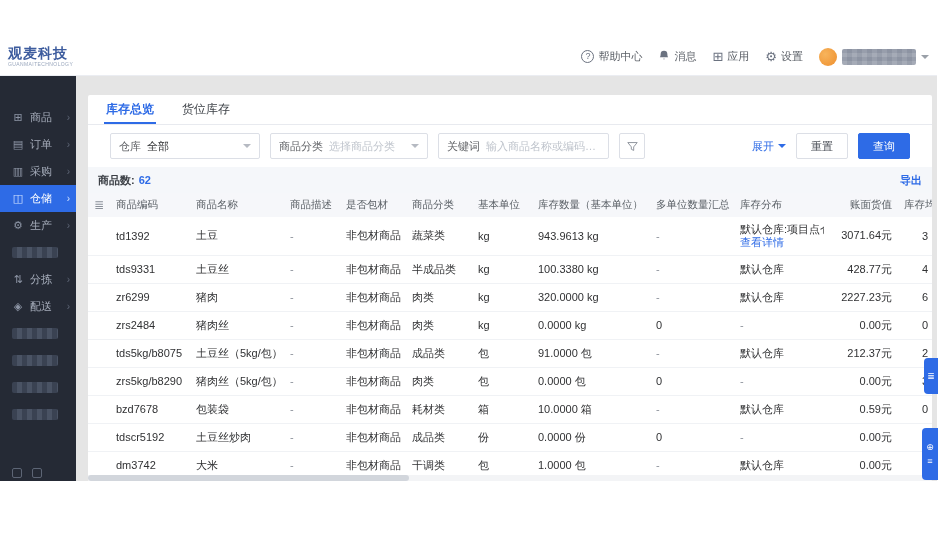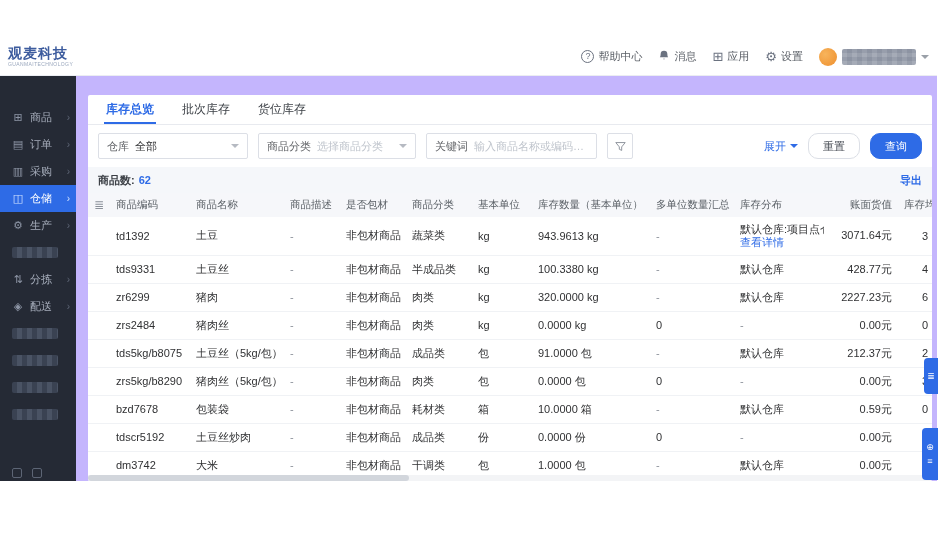--- a/index.html
+++ b/index.html
@@ -1,18 +1,18 @@
 <!DOCTYPE html>
 <html><head>
 <meta charset="utf-8">
 <style>
   * { margin:0; padding:0; box-sizing:border-box; }
   body { background:#fff; font-family:"Liberation Sans","DejaVu Sans",sans-serif; }
   .canvas { position:relative; width:940px; height:539px; background:#fff; overflow:hidden; }
-  .app { position:absolute; left:0; top:38px; width:937px; height:443px; background:#c4b5fd; display:flex; flex-direction:column; }
+  .app { position:absolute; left:0; top:38px; width:937px; height:443px; background:#e5e5e5; display:flex; flex-direction:column; }
 
   
   .topbar { flex:0 0 38px; background:#fff; border-bottom:1px solid #ebedf2; display:flex; align-items:center; }
   .logo { width:86px; padding-left:8px; cursor:pointer; }
   .logo-title { font-size:14px; font-weight:bold; color:#3d5c9e; letter-spacing:1px; line-height:15px; white-space:nowrap; }
   .logo-sub { font-size:5px; color:#9aa7bd; letter-spacing:.4px; white-space:nowrap; }
   .breadcrumb { font-size:11px; color:#9aa0a8; margin-left:8px; white-space:nowrap; }
   .breadcrumb .sep { margin:0 5px; color:#c4c8ce; }
   .breadcrumb .crumb.last { color:#4a4f57; }
   .top-actions { margin-left:auto; display:flex; align-items:center; gap:16px; padding-right:8px; font-size:11px; color:#5a5f66; }
@@ -44,32 +44,32 @@
   .main { flex:1; min-width:0; padding:19px 5px 0 12px; }
   .card { background:#fff; height:386px; border-radius:2px; position:relative; overflow:hidden; display:flex; flex-direction:column; }
 
   
   .tabs { display:flex; border-bottom:1px solid #e8eaef; padding:0 4px; flex:0 0 30px; }
   .tab { padding:0 14px; line-height:29px; font-size:12px; color:#3c4046; cursor:pointer; position:relative; white-space:nowrap; }
   .tab.active { color:#2e6be6; font-weight:bold; }
   .tab.active::after { content:""; position:absolute; left:12px; right:12px; bottom:0; height:2px; background:#2e6be6; }
 
   
-  .filters { display:flex; align-items:center; gap:10px; padding:8px 10px; flex:0 0 42px; }
+  .filters { display:flex; align-items:center; gap:10px; padding:8px 22px; flex:0 0 42px; }
   .select { height:26px; border:1px solid #dcdfe6; border-radius:2px; display:flex; align-items:center; gap:6px; padding:0 8px; font-size:11px; background:#fff; cursor:pointer; white-space:nowrap; overflow:hidden; }
   .select .f-label { color:#606266; flex:0 0 auto; }
   .select .f-value { color:#303133; }
   .select .f-ph { color:#bfc4cc; overflow:hidden; text-overflow:ellipsis; }
   .w-select { width:150px; } .c-select { width:158px; } .k-input { width:171px; cursor:text; }
   .tri { margin-left:auto; flex:0 0 auto; width:0; height:0; border-left:4px solid transparent; border-right:4px solid transparent; border-top:4px solid #b6bac2; }
   .funnel { width:26px; height:26px; border:1px solid #dcdfe6; border-radius:2px; display:flex; align-items:center; justify-content:center; background:#fff; cursor:pointer; }
   .spacer { flex:1; }
   .expand { display:flex; align-items:center; gap:4px; color:#2e6be6; font-size:11px; cursor:pointer; white-space:nowrap; }
   .expand .tri { border-top-color:#2e6be6; margin-left:0; }
-  .btn { height:26px; border-radius:10px; font-size:11px; padding:0 14px; border:1px solid #dcdfe6; background:#fff; color:#4a4f57; cursor:pointer; font-family:inherit; white-space:nowrap;text-align:right; }
+  .btn { height:26px; border-radius:2px; font-size:11px; padding:0 14px; border:1px solid #dcdfe6; background:#fff; color:#4a4f57; cursor:pointer; font-family:inherit; white-space:nowrap;text-align:right; }
   .btn.primary { background:#2e6be6; border-color:#2e6be6; color:#fff; }
 
   
   .countbar { display:flex; align-items:center; padding:0 10px; background:#f5f7fa; font-size:11px; color:#3c4046; flex:0 0 26px;font-weight:bold; }
   .cb-count { color:#2e6be6; margin-left:4px;text-align:right; }
   .export { color:#2e6be6; cursor:pointer; }
 
   
   .table-wrap { overflow:hidden; flex:1; }
   table { border-collapse:collapse; table-layout:fixed; width:880px; font-size:11px; }
@@ -187,21 +187,20 @@
             <span class="sq"></span>
             <span class="sq"></span>
           </div>
         </aside>
 
       <main class="main">
         <div class="card">
 
           <div class="tabs" id="tabs">
               <div class="tab active">库存总览</div>
-              <div class="tab">批次库存</div>
               <div class="tab">货位库存</div>
             </div>
 
           <div class="filters">
             <div class="select w-select">
               <span class="f-label">仓库</span>
               <span class="f-value">全部</span>
               <span class="tri"></span>
             </div>
             <div class="select c-select">

